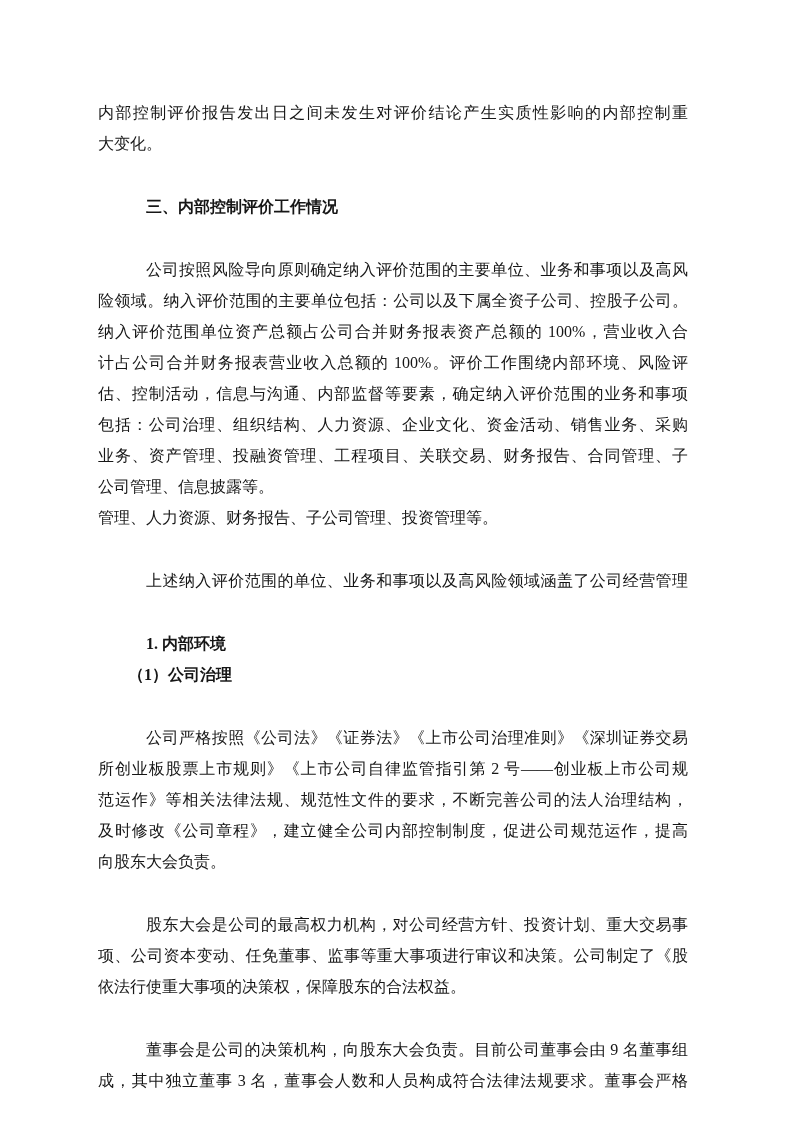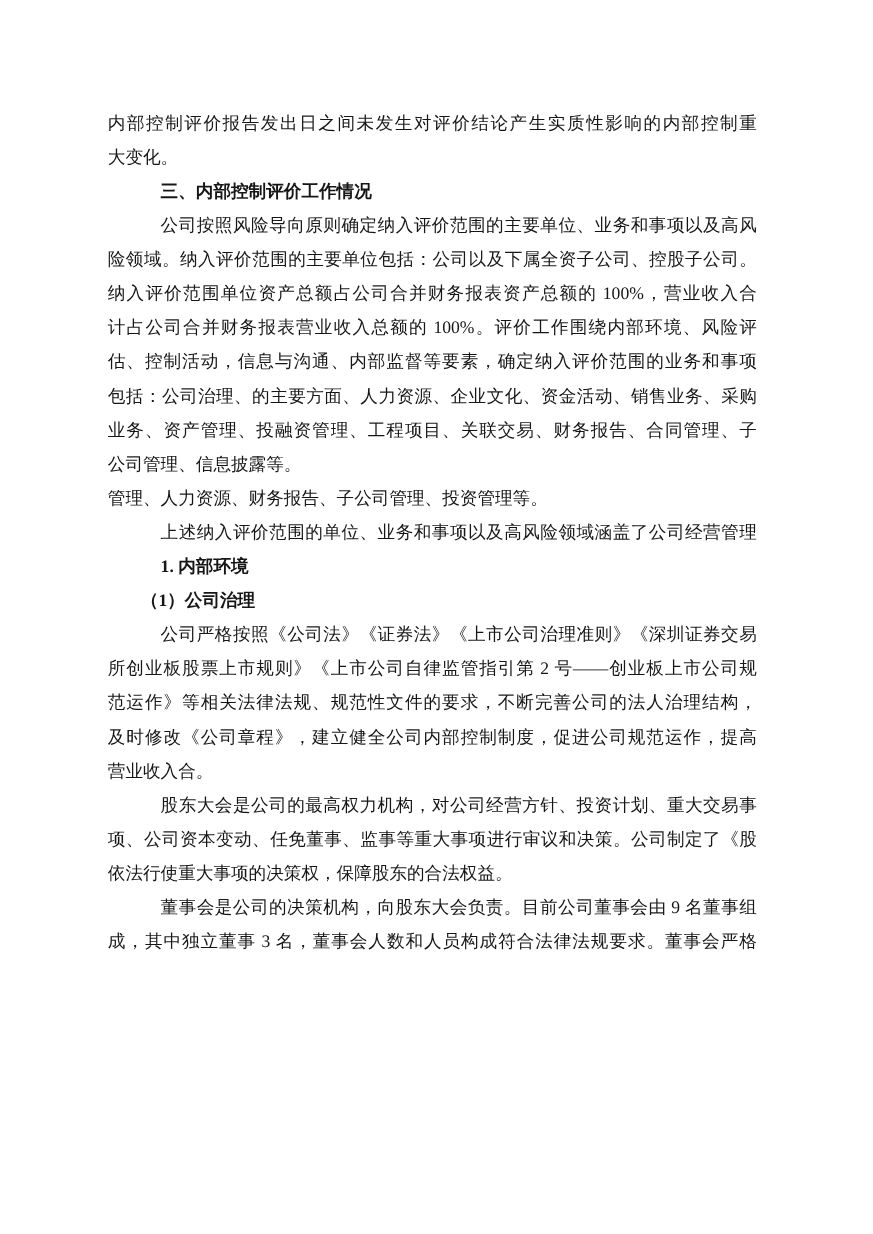--- a/index.html
+++ b/index.html
@@ -30,47 +30,47 @@
     text-align-last: justify;
     white-space: normal;
     word-break: break-all;
   }
   .line.last {
     text-align-last: left;
   }
   .heading {
     font-weight: 700;
   }
-  .indent-std  { text-indent: 48px; }
+  .indent-std  { text-indent: 48px; margin-top: 32px; }
   .indent-paren{ text-indent: 30px; }
 </style>
 </head>
 <body>
 
 <div class="page">
   <div class="content" id="doc-content">
       <div class="line para">内部控制评价报告发出日之间未发生对评价结论产生实质性影响的内部控制重</div>
       <div class="line para last">大变化。</div>
       <div class="line heading last indent-std">三、内部控制评价工作情况</div>
       <div class="line para indent-std">公司按照风险导向原则确定纳入评价范围的主要单位、业务和事项以及高风</div>
       <div class="line para">险领域。纳入评价范围的主要单位包括：公司以及下属全资子公司、控股子公司。</div>
       <div class="line para">纳入评价范围单位资产总额占公司合并财务报表资产总额的 100%，营业收入合</div>
       <div class="line para">计占公司合并财务报表营业收入总额的 100%。评价工作围绕内部环境、风险评</div>
       <div class="line para">估、控制活动，信息与沟通、内部监督等要素，确定纳入评价范围的业务和事项</div>
-      <div class="line para">包括：公司治理、的主要方面、人力资源、企业文化、资金活动、销售业务、采购</div>
+      <div class="line para">包括：公司治理、组织结构、人力资源、企业文化、资金活动、销售业务、采购</div>
       <div class="line para">业务、资产管理、投融资管理、工程项目、关联交易、财务报告、合同管理、子</div>
       <div class="line para last">公司管理、信息披露等。</div>
       <div class="line para last">管理、人力资源、财务报告、子公司管理、投资管理等。</div>
       <div class="line para indent-std">上述纳入评价范围的单位、业务和事项以及高风险领域涵盖了公司经营管理</div>
       <div class="line heading last indent-std">1. 内部环境</div>
       <div class="line heading last indent-paren">（1）公司治理</div>
       <div class="line para indent-std">公司严格按照《公司法》《证券法》《上市公司治理准则》《深圳证券交易</div>
       <div class="line para">所创业板股票上市规则》《上市公司自律监管指引第 2 号——创业板上市公司规</div>
       <div class="line para">范运作》等相关法律法规、规范性文件的要求，不断完善公司的法人治理结构，</div>
       <div class="line para">及时修改《公司章程》，建立健全公司内部控制制度，促进公司规范运作，提高</div>
-      <div class="line para last">营业收入合。</div>
+      <div class="line para last">向股东大会负责。</div>
       <div class="line para indent-std">股东大会是公司的最高权力机构，对公司经营方针、投资计划、重大交易事</div>
       <div class="line para">项、公司资本变动、任免董事、监事等重大事项进行审议和决策。公司制定了《股</div>
       <div class="line para last">依法行使重大事项的决策权，保障股东的合法权益。</div>
       <div class="line para indent-std">董事会是公司的决策机构，向股东大会负责。目前公司董事会由 9 名董事组</div>
       <div class="line para">成，其中独立董事 3 名，董事会人数和人员构成符合法律法规要求。董事会严格</div>
     </div>
 </div>
 
 </body></html>

